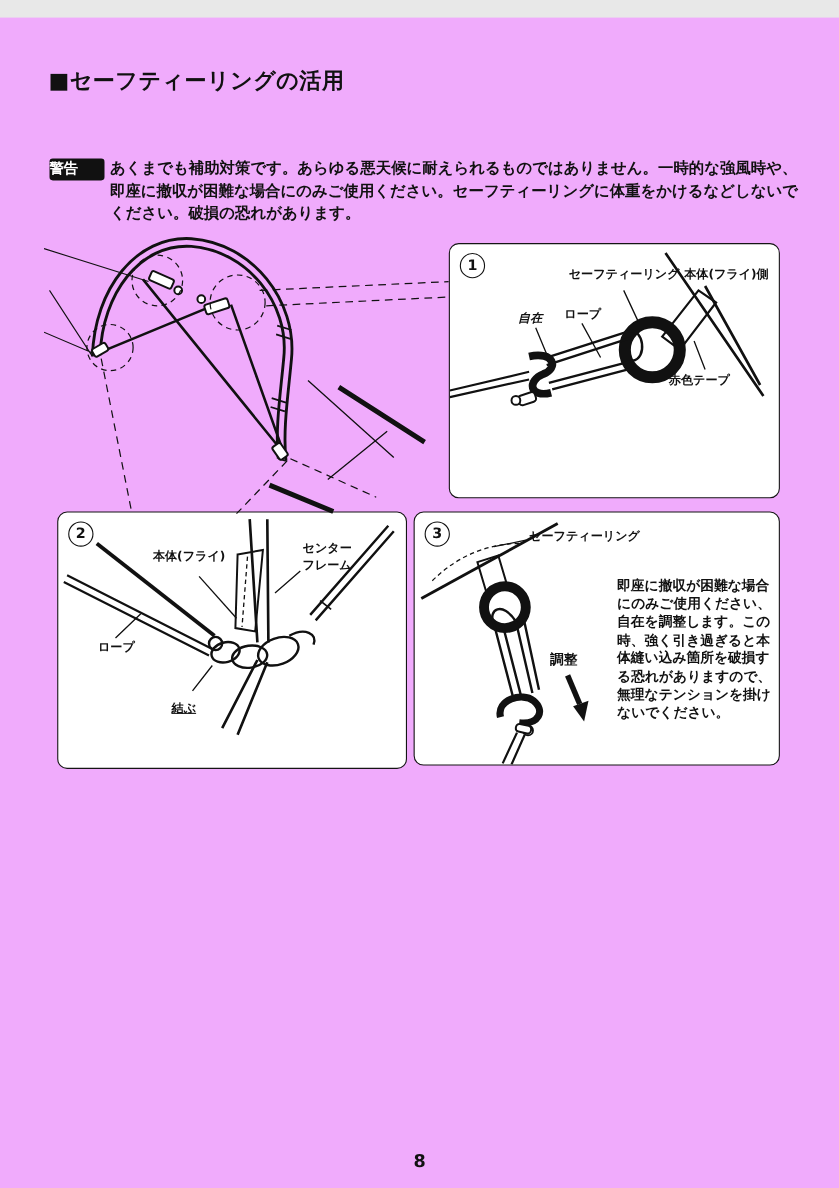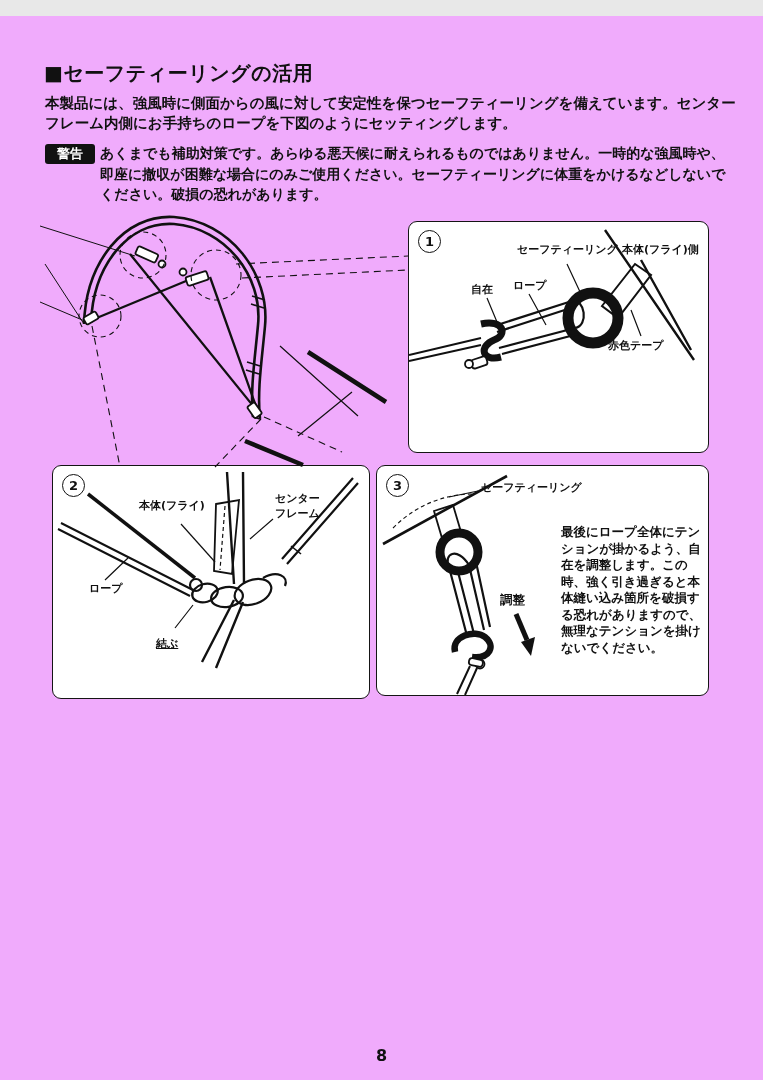--- a/index.html
+++ b/index.html
@@ -3,41 +3,40 @@
 <meta charset="utf-8">
 <style>
   html,body{margin:0;padding:0;background:#e8e8e8;}
   .page{position:relative;width:763px;height:1080px;background:#f0abfc;margin:16px auto;
         font-family:"DejaVu Sans",sans-serif;color:#111;overflow:hidden;}
   .jp{font-weight:bold;word-break:break-all;}
   .heading{position:absolute;left:44px;top:44px;font-size:20px;font-weight:bold;letter-spacing:0.5px;}
   .intro{position:absolute;left:45px;top:77px;width:692px;font-size:14.5px;line-height:20px;}
   .warn{position:absolute;left:45px;top:127px;width:692px;}
   .warn-badge{position:absolute;left:0;top:1px;width:50px;height:20px;background:#111;color:#fff;
-              font-size:13px;font-weight:bold;text-align:center;line-height:20px;border-radius:3px;}
+              font-size:13px;font-weight:bold;text-align:left;line-height:20px;border-radius:3px;}
   .warn-text{margin-left:55px;width:630px;font-size:14px;line-height:20.5px;}
   .panel{position:absolute;border:1.7px solid #151515;border-radius:9px;background:#fff;}
   .pnum{position:absolute;left:9px;top:8px;width:21px;height:21px;border:1.8px solid #111;
         border-radius:50%;font-size:13px;font-weight:bold;text-align:center;line-height:21px;}
   .lbl{position:absolute;font-size:11px;font-weight:bold;white-space:nowrap;z-index:3;}
   .cap{position:absolute;font-weight:bold;z-index:3;}
   svg{position:absolute;left:0;top:0;z-index:1;}
   .mainart{position:absolute;left:40px;top:188px;width:368px;height:264px;}
   .pagenum{position:absolute;left:0;top:1030px;width:763px;text-align:center;
            font-size:16px;font-weight:bold;}
   .s{stroke:#111;fill:none;}
 </style>
 </head>
 <body>
 
 <div class="page">
 
   <div class="heading jp">■セーフティーリングの活用</div>
 
-  <div class="intro jp">本製品には、強風時に側面からの風に対して安定性を保つセーフティーリングを備えています。センターフレーム内側にお手持ちのロープを下図のようにセッティングします。</div>
 
   <div class="warn">
     <div class="warn-badge jp">警告</div>
     <div class="warn-text jp">あくまでも補助対策です。あらゆる悪天候に耐えられるものではありません。一時的な強風時や、即座に撤収が困難な場合にのみご使用ください。セーフティーリングに体重をかけるなどしないでください。破損の恐れがあります。</div>
   </div>
 
   <svg class="mainart" viewBox="0 0 368 264">
 
     <path class="s" stroke-width="1" d="M0,22 L95,52 M0,98 L47,118 M5,60 L44,120"></path>
 
@@ -90,21 +89,21 @@
       <g class="s" stroke-width="1.8">
         <rect x="62" y="136" width="16" height="9" rx="3" fill="#fff" transform="rotate(-18 70 140)"></rect>
         <circle cx="60" cy="142" r="4" fill="#fff"></circle>
       </g>
 
       <path class="s" stroke-width="1.2" d="M78,76 L88,100 M120,72 L137,103 M158,42 L172,72 M232,114 L222,88"></path>
     </svg>
     <span class="pnum">1</span>
     <div class="lbl" style="left:108px;top:20px;">セーフティーリング</div>
     <div class="lbl" style="left:213px;top:20px;">本体(フライ)側</div>
-    <div class="lbl" style="left:62px;top:60px;">自在</div>
+    <div class="lbl" style="left:62px;top:60px;font-style:italic;">自在</div>
     <div class="lbl" style="left:104px;top:56px;">ロープ</div>
     <div class="lbl" style="left:199px;top:116px;">赤色テープ</div>
   </div>
 
   <div class="panel" style="left:52px;top:449px;width:316px;height:232px;">
     <svg viewBox="0 0 316 232" style="width:316px;height:232px;">
 
       <path class="s" stroke-width="3.5" d="M35,28 L142,112"></path>
       <path class="s" stroke-width="1.2" d="M128,58 L162,96"></path>
 
@@ -161,18 +160,18 @@
       <path class="s" stroke-width="2" d="M93,200 L80,228 M100,202 L88,229"></path>
 
       <path class="s" stroke-width="5" d="M139,148 L150,174"></path>
       <polygon fill="#111" points="144,176 158,171 154,190"></polygon>
 
       <path class="s" stroke-width="1.1" d="M101,25 L72,31"></path>
     </svg>
     <span class="pnum">3</span>
     <div class="lbl" style="left:104px;top:14px;">セーフティーリング</div>
     <div class="lbl" style="left:123px;top:126px;font-size:12.5px;">調整</div>
-    <div class="cap jp" style="left:184px;top:58px;width:146px;font-size:12.5px;line-height:16.5px;">最後にロープ全体にテンションが掛かるよう、自在を調整します。この時、強く引き過ぎると本体縫い込み箇所を破損する恐れがありますので、無理なテンションを掛けないでください。</div>
+    <div class="cap jp" style="left:184px;top:58px;width:146px;font-size:12.5px;line-height:16.5px;">即座に撤収が困難な場合にのみご使用ください、自在を調整します。この時、強く引き過ぎると本体縫い込み箇所を破損する恐れがありますので、無理なテンションを掛けないでください。</div>
   </div>
 
   <div class="pagenum">8</div>
 
 </div>
 
 </body></html>

